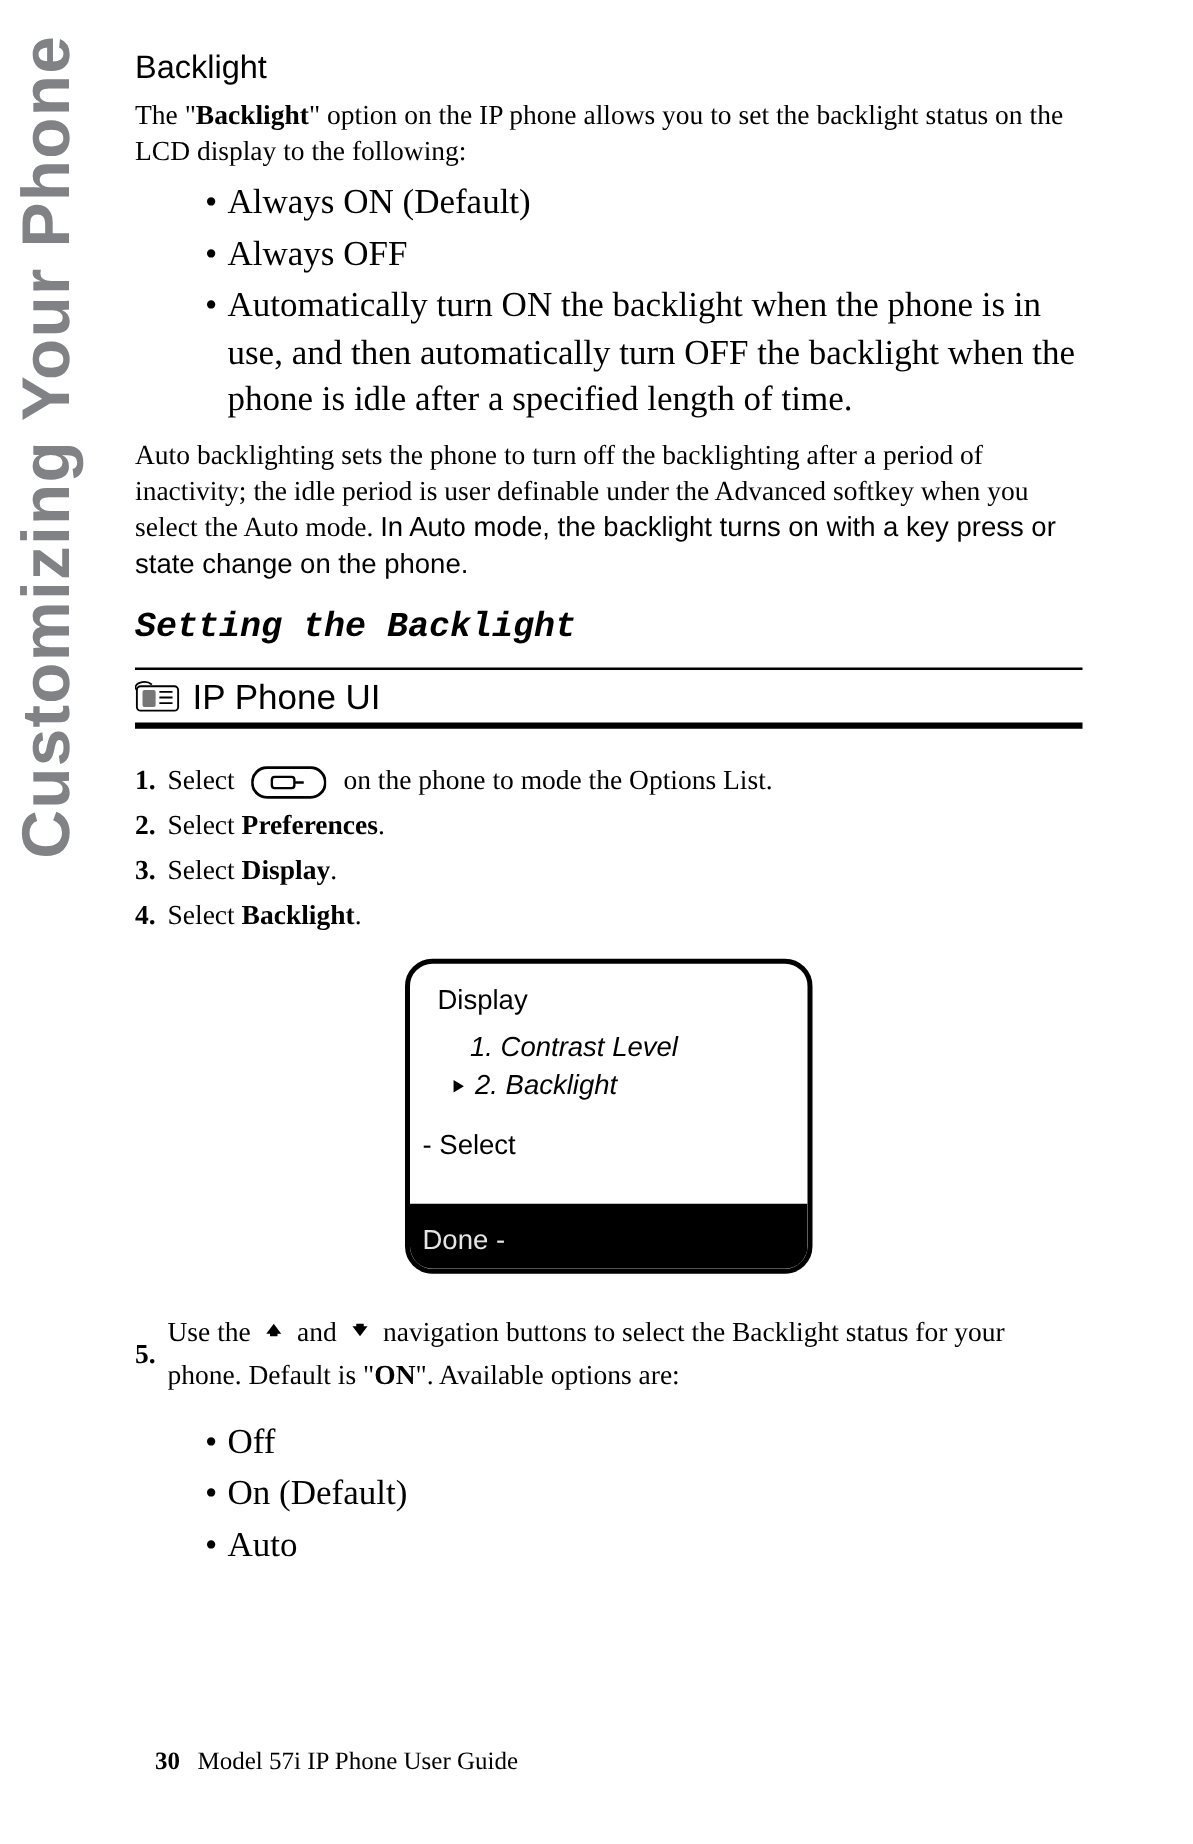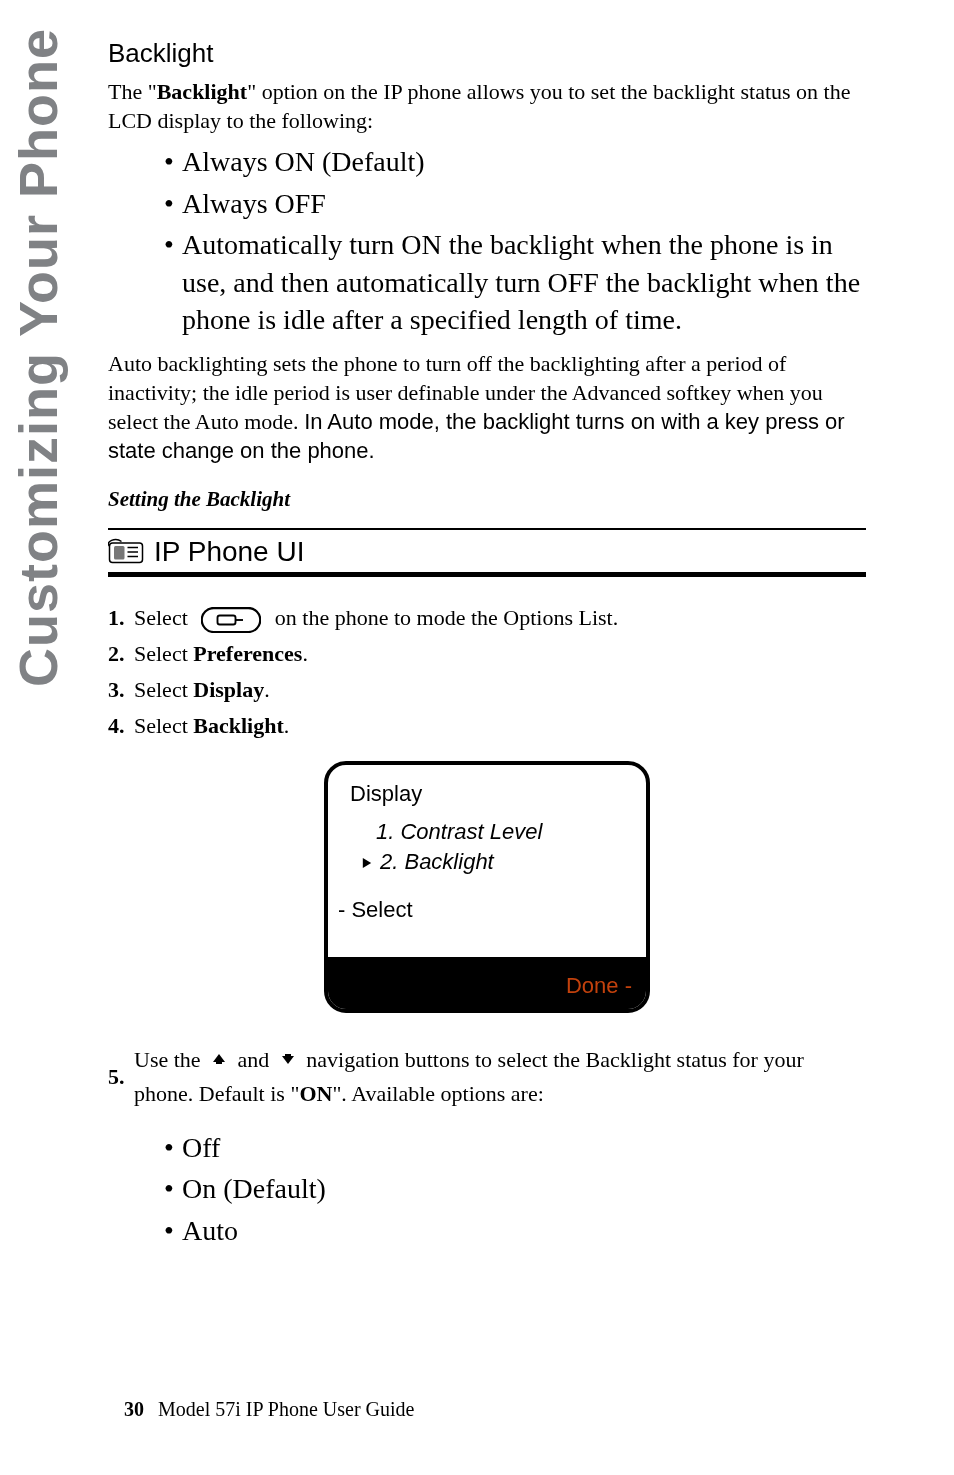--- a/index.html
+++ b/index.html
@@ -40,24 +40,24 @@
   }
 
   ul.bullets { list-style: none; padding-left: 56px; margin: 6px 0 10px 0; }
   ul.bullets li { font-size: 28px; line-height: 1.34; position: relative; padding-left: 18px; margin-bottom: 4px; }
   ul.bullets li::before { content: "•"; position: absolute; left: 0; top: 0; }
 
   .mixed-serif { font-family: "Times New Roman", Times, serif; }
   .mixed-sans { font-family: Arial, Helvetica, sans-serif; }
 
   .h-sub {
-    font-family: Liberation Serif, serif;
+    font-family: Liberation Mono, monospace;
     font-weight: 700;
     font-style: italic;
-    font-size: 21px;
+    font-size: 28px;
     margin: 22px 0 16px 0;
   }
 
   .ui-box-wrap { margin: 0 0 24px 0; }
   .rule-thin { border-top: 2px solid #000; height: 0; }
   .rule-thick { border-top: 5px solid #000; height: 0; }
   .ui-row { display: flex; align-items: center; padding: 6px 0 4px 0; gap: 10px; }
   .ui-title { font-family: Arial, Helvetica, sans-serif; font-size: 28px; }
 
   .phone-icon { width: 36px; height: 30px; display: inline-block; }
@@ -84,21 +84,21 @@
     font-family: Arial, Helvetica, sans-serif;
     font-size: 22px;
     position: relative;
     overflow: hidden;
   }
   .lcd .title { padding: 0 22px 6px 22px; }
   .lcd .opts { padding: 4px 22px 20px 34px; line-height: 1.35; }
   .lcd .opt-row { display: flex; align-items: flex-start; font-style: italic; }
   .lcd .tri { width: 14px; display: inline-block; }
   .lcd .sel-row { padding: 0 10px 34px 10px; }
-  .lcd .done-row { background: #000; color: #c2410c; padding: 16px 14px 10px 10px; text-align: right; }
+  .lcd .done-row { background: #000; color: #e5e5e5; padding: 16px 14px 10px 10px; }
 
   .nav-arrow { display:inline-block; vertical-align: middle; margin: 0 4px; font-size: 14px; position: relative; top: -1px; }
 
   .footer {
     position: absolute;
     left: 124px;
     bottom: 54px;
     font-size: 20px;
   }
   .footer .pg { font-weight: 700; margin-right: 14px; }

